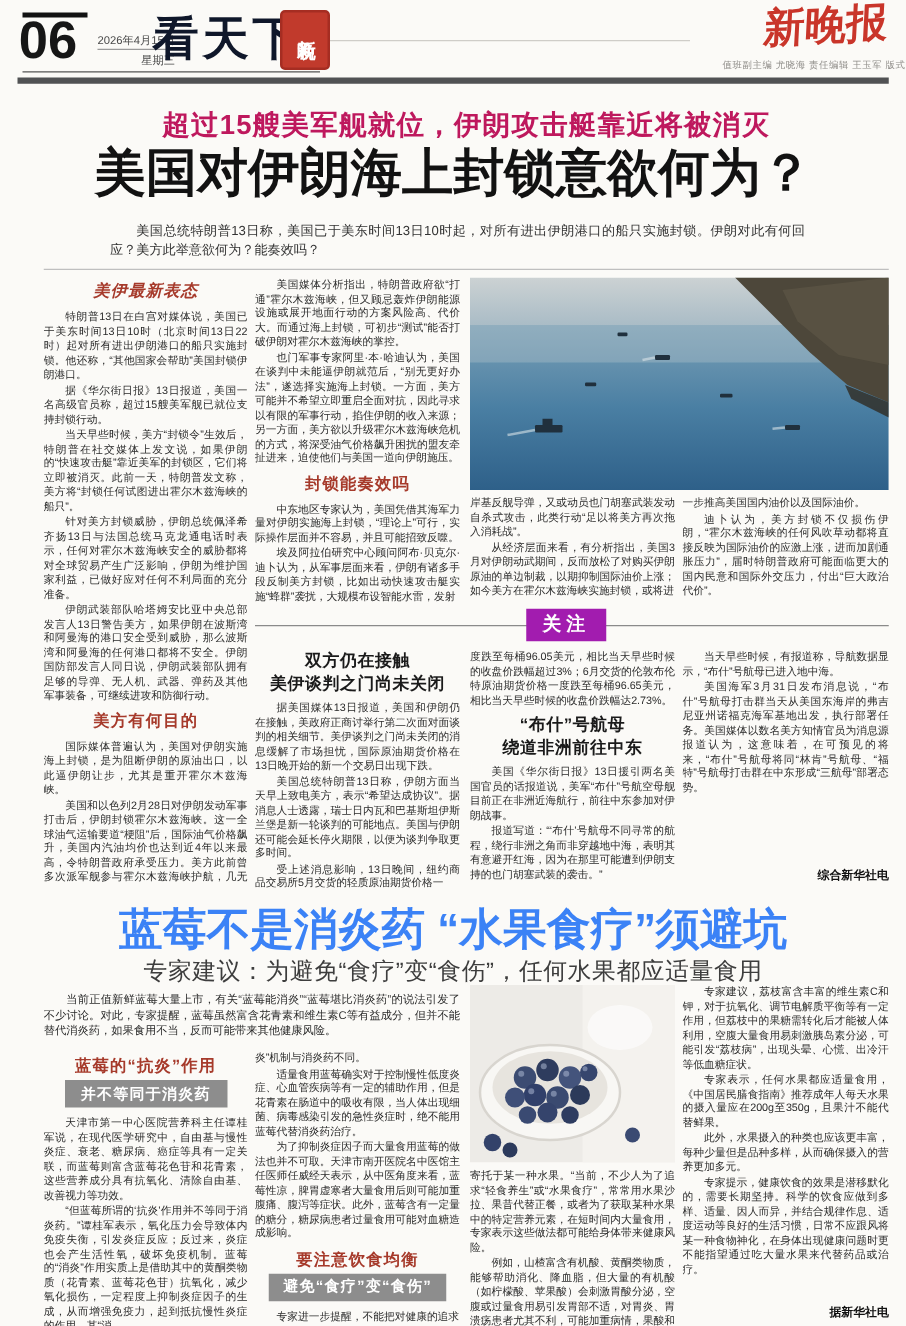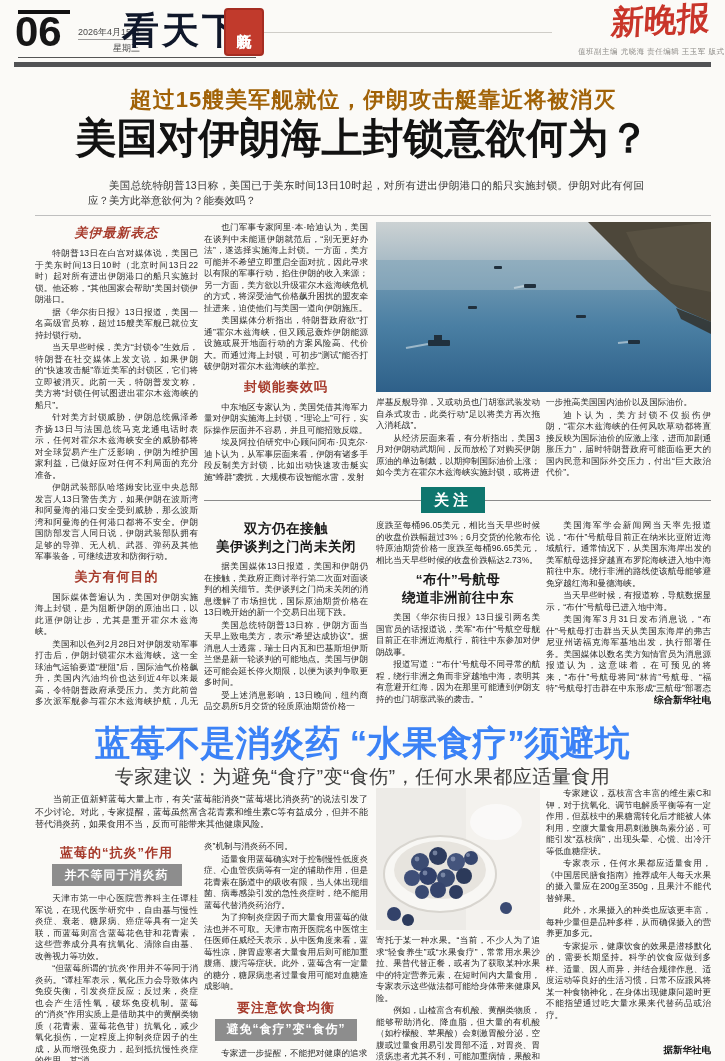--- a/index.html
+++ b/index.html
@@ -31,41 +31,41 @@
 <div class="abs" style="left:113px;top:42px;font-size:9px;color:#4a4a4a;">星期三</div>
 <div class="abs" style="left:122px;top:12px;font-size:37px;font-weight:700;color:#0f172a;letter-spacing:3px;line-height:1;">看天下</div>
 <div class="abs" style="left:252px;top:32px;width:300px;height:1px;background:#cfcdc8;"></div>
 <div class="abs" style="left:224px;top:8px;width:40px;height:48px;background:#c13a2c;border:2px solid #a52d22;border-radius:4px;box-sizing:border-box;text-align:center;">
   <span style="writing-mode:vertical-rl;color:#fff;font-size:15px;font-weight:bold;line-height:36px;letter-spacing:2px;">新晚</span>
 </div>
 <div class="abs" style="left:545px;top:4px;width:165px;text-align:right;font-size:33px;font-weight:900;color:#c9352a;transform:rotate(-3deg) skewX(-6deg);line-height:1.1;">新晚报</div>
 <div class="abs" style="left:488px;top:47px;width:255px;text-align:right;font-size:7.5px;color:#8f8d89;letter-spacing:.5px;">值班副主编 尤晓海  责任编辑 王玉军  版式 陆途</div>
 <div class="abs" style="left:14px;top:62px;width:697px;height:5px;background:#515254;"></div>
 
-<div class="abs" style="left:35px;top:85px;width:676px;text-align:center;font-size:22px;font-weight:700;color:#a16207;letter-spacing:1px;">超过15艘美军舰就位，伊朗攻击艇靠近将被消灭</div>
+<div class="abs" style="left:35px;top:85px;width:676px;text-align:center;font-size:22px;font-weight:700;color:#be185d;letter-spacing:1px;">超过15艘美军舰就位，伊朗攻击艇靠近将被消灭</div>
 <div class="abs" style="left:25px;top:111px;width:675px;text-align:center;font-size:41px;font-weight:900;color:#121212;letter-spacing:0;">美国对伊朗海上封锁意欲何为？</div>
 <p class="abs" style="left:88px;top:178px;width:556px;font-size:10.5px;line-height:15px;text-align:justify;text-indent:2em;color:#333;margin:0;">美国总统特朗普13日称，美国已于美东时间13日10时起，对所有进出伊朗港口的船只实施封锁。伊朗对此有何回应？美方此举意欲何为？能奏效吗？</p>
 <div class="abs rule" style="left:35px;top:215px;width:676px;"></div>
 
 <div class="abs col" style="left:35px;top:222px;width:163px;height:484px;">
   <h3 class="sechead" style="margin-top:2px;font-style:italic;">美伊最新表态</h3>
   <p class="body">特朗普13日在白宫对媒体说，美国已于美东时间13日10时（北京时间13日22时）起对所有进出伊朗港口的船只实施封锁。他还称，“其他国家会帮助”美国封锁伊朗港口。</p>
   <p class="body">据《华尔街日报》13日报道，美国一名高级官员称，超过15艘美军舰已就位支持封锁行动。</p>
   <p class="body">当天早些时候，美方“封锁令”生效后，特朗普在社交媒体上发文说，如果伊朗的“快速攻击艇”靠近美军的封锁区，它们将立即被消灭。此前一天，特朗普发文称，美方将“封锁任何试图进出霍尔木兹海峡的船只”。</p>
   <p class="body">针对美方封锁威胁，伊朗总统佩泽希齐扬13日与法国总统马克龙通电话时表示，任何对霍尔木兹海峡安全的威胁都将对全球贸易产生广泛影响，伊朗为维护国家利益，已做好应对任何不利局面的充分准备。</p>
   <p class="body">伊朗武装部队哈塔姆安比亚中央总部发言人13日警告美方，如果伊朗在波斯湾和阿曼海的港口安全受到威胁，那么波斯湾和阿曼海的任何港口都将不安全。伊朗国防部发言人同日说，伊朗武装部队拥有足够的导弹、无人机、武器、弹药及其他军事装备，可继续进攻和防御行动。</p>
   <h3 class="sechead">美方有何目的</h3>
   <p class="body">国际媒体普遍认为，美国对伊朗实施海上封锁，是为阻断伊朗的原油出口，以此逼伊朗让步，尤其是重开霍尔木兹海峡。</p>
   <p class="body">美国和以色列2月28日对伊朗发动军事打击后，伊朗封锁霍尔木兹海峡。这一全球油气运输要道“梗阻”后，国际油气价格飙升，美国内汽油均价也达到近4年以来最高，令特朗普政府承受压力。美方此前曾多次派军舰参与霍尔木兹海峡护航，几无盟友响应。</p>
 
 </div>
 
 <div class="abs col" style="left:204px;top:222px;width:164px;height:272px;">
+  <p class="body">美国媒体分析指出，特朗普政府欲“打通”霍尔木兹海峡，但又顾忌轰炸伊朗能源设施或展开地面行动的方案风险高、代价大。而通过海上封锁，可初步“测试”能否打破伊朗对霍尔木兹海峡的掌控。</p>
   <p class="body">也门军事专家阿里·本·哈迪认为，美国在谈判中未能逼伊朗就范后，“别无更好办法”，遂选择实施海上封锁。一方面，美方可能并不希望立即重启全面对抗，因此寻求以有限的军事行动，掐住伊朗的收入来源；另一方面，美方欲以升级霍尔木兹海峡危机的方式，将深受油气价格飙升困扰的盟友牵扯进来，迫使他们与美国一道向伊朗施压。</p>
-  <p class="body">美国媒体分析指出，特朗普政府欲“打通”霍尔木兹海峡，但又顾忌轰炸伊朗能源设施或展开地面行动的方案风险高、代价大。而通过海上封锁，可初步“测试”能否打破伊朗对霍尔木兹海峡的掌控。</p>
   <h3 class="sechead">封锁能奏效吗</h3>
   <p class="body">中东地区专家认为，美国凭借其海军力量对伊朗实施海上封锁，“理论上”可行，实际操作层面并不容易，并且可能招致反噬。</p>
   <p class="body">埃及阿拉伯研究中心顾问阿布·贝克尔·迪卜认为，从军事层面来看，伊朗有诸多手段反制美方封锁，比如出动快速攻击艇实施“蜂群”袭扰，大规模布设智能水雷，发射</p>
 </div>
 
 <div class="abs" style="left:376px;top:222px;width:335px;height:170px;">
   <svg width="335" height="170" viewBox="0 0 335 170">
     <defs>
       <linearGradient id="sky" x1="0" y1="0" x2="0" y2="1">
         <stop offset="0" stop-color="#ccd2d3"></stop>
@@ -103,21 +103,21 @@
 <div class="abs col" style="left:376px;top:397px;width:164px;height:92px;">
   <p class="body noind">岸基反舰导弹，又或动员也门胡塞武装发动自杀式攻击，此类行动“足以将美方再次拖入消耗战”。</p>
   <p class="body">从经济层面来看，有分析指出，美国3月对伊朗动武期间，反而放松了对购买伊朗原油的单边制裁，以期抑制国际油价上涨；如今美方在霍尔木兹海峡实施封锁，或将进</p>
 </div>
 <div class="abs col" style="left:546px;top:397px;width:165px;height:92px;">
   <p class="body noind">一步推高美国国内油价以及国际油价。</p>
   <p class="body">迪卜认为，美方封锁不仅损伤伊朗，“霍尔木兹海峡的任何风吹草动都将直接反映为国际油价的应激上涨，进而加剧通胀压力”，届时特朗普政府可能面临更大的国内民意和国际外交压力，付出“巨大政治代价”。</p>
 </div>
 
 <div class="abs" style="left:204px;top:500px;width:507px;height:1px;background:#8a8a8a;"></div>
-<div class="abs" style="left:421px;top:487px;width:64px;height:26px;background:#0f766e;color:#fff;font-size:15px;font-weight:bold;text-align:center;line-height:26px;letter-spacing:4px;">关注</div>
+<div class="abs" style="left:421px;top:487px;width:64px;height:26px;background:#a21caf;color:#fff;font-size:15px;font-weight:bold;text-align:center;line-height:26px;letter-spacing:4px;">关注</div>
 
 <div class="abs col" style="left:204px;top:520px;width:164px;height:190px;">
   <div class="boxtitle">
     <div>双方仍在接触</div>
     <div>美伊谈判之门尚未关闭</div>
   </div>
   <p class="body">据美国媒体13日报道，美国和伊朗仍在接触，美政府正商讨举行第二次面对面谈判的相关细节。美伊谈判之门尚未关闭的消息缓解了市场担忧，国际原油期货价格在13日晚开始的新一个交易日出现下跌。</p>
   <p class="body">美国总统特朗普13日称，伊朗方面当天早上致电美方，表示“希望达成协议”。据消息人士透露，瑞士日内瓦和巴基斯坦伊斯兰堡是新一轮谈判的可能地点。美国与伊朗还可能会延长停火期限，以便为谈判争取更多时间。</p>
   <p class="body">受上述消息影响，13日晚间，纽约商品交易所5月交货的轻质原油期货价格一</p>
 </div>
@@ -126,21 +126,20 @@
   <p class="body noind">度跌至每桶96.05美元，相比当天早些时候的收盘价跌幅超过3%；6月交货的伦敦布伦特原油期货价格一度跌至每桶96.65美元，相比当天早些时候的收盘价跌幅达2.73%。</p>
   <div class="boxtitle" style="margin-top:5px;">
     <div>“布什”号航母</div>
     <div>绕道非洲前往中东</div>
   </div>
   <p class="body">美国《华尔街日报》13日援引两名美国官员的话报道说，美军“布什”号航空母舰目前正在非洲近海航行，前往中东参加对伊朗战事。</p>
   <p class="body">报道写道：“‘布什’号航母不同寻常的航程，绕行非洲之角而非穿越地中海，表明其有意避开红海，因为在那里可能遭到伊朗支持的也门胡塞武装的袭击。”</p>
 </div>
 
 <div class="abs col" style="left:546px;top:520px;width:165px;height:176px;">
-  <p class="body">美国海军学会新闻网当天率先报道说，“布什”号航母目前正在纳米比亚附近海域航行。通常情况下，从美国东海岸出发的美军航母选择穿越直布罗陀海峡进入地中海前往中东。绕行非洲的路线使该航母能够避免穿越红海和曼德海峡。</p>
   <p class="body">当天早些时候，有报道称，导航数据显示，“布什”号航母已进入地中海。</p>
   <p class="body">美国海军3月31日发布消息说，“布什”号航母打击群当天从美国东海岸的弗吉尼亚州诺福克海军基地出发，执行部署任务。美国媒体以数名美方知情官员为消息源报道认为，这意味着，在可预见的将来，“布什”号航母将同“林肯”号航母、“福特”号航母打击群在中东形成“三航母”部署态势。</p>
 </div>
 <div class="abs credit" style="left:546px;top:694px;width:165px;">综合新华社电</div>
 
 <div class="abs" style="left:30px;top:720px;width:665px;text-align:center;font-size:35px;font-weight:900;color:#3b82f6;">蓝莓不是消炎药 “水果食疗”须避坑</div>
 <div class="abs" style="left:30px;top:764px;width:665px;text-align:center;font-size:19px;font-weight:400;color:#3d3d3d;letter-spacing:.5px;">专家建议：为避免“食疗”变“食伤”，任何水果都应适量食用</div>
 
 <div class="abs col" style="left:35px;top:793px;width:333px;height:44px;">
   <p class="body" style="font-size:9px;line-height:12.5px;">当前正值新鲜蓝莓大量上市，有关“蓝莓能消炎”“蓝莓堪比消炎药”的说法引发了不少讨论。对此，专家提醒，蓝莓虽然富含花青素和维生素C等有益成分，但并不能替代消炎药，如果食用不当，反而可能带来其他健康风险。</p>

